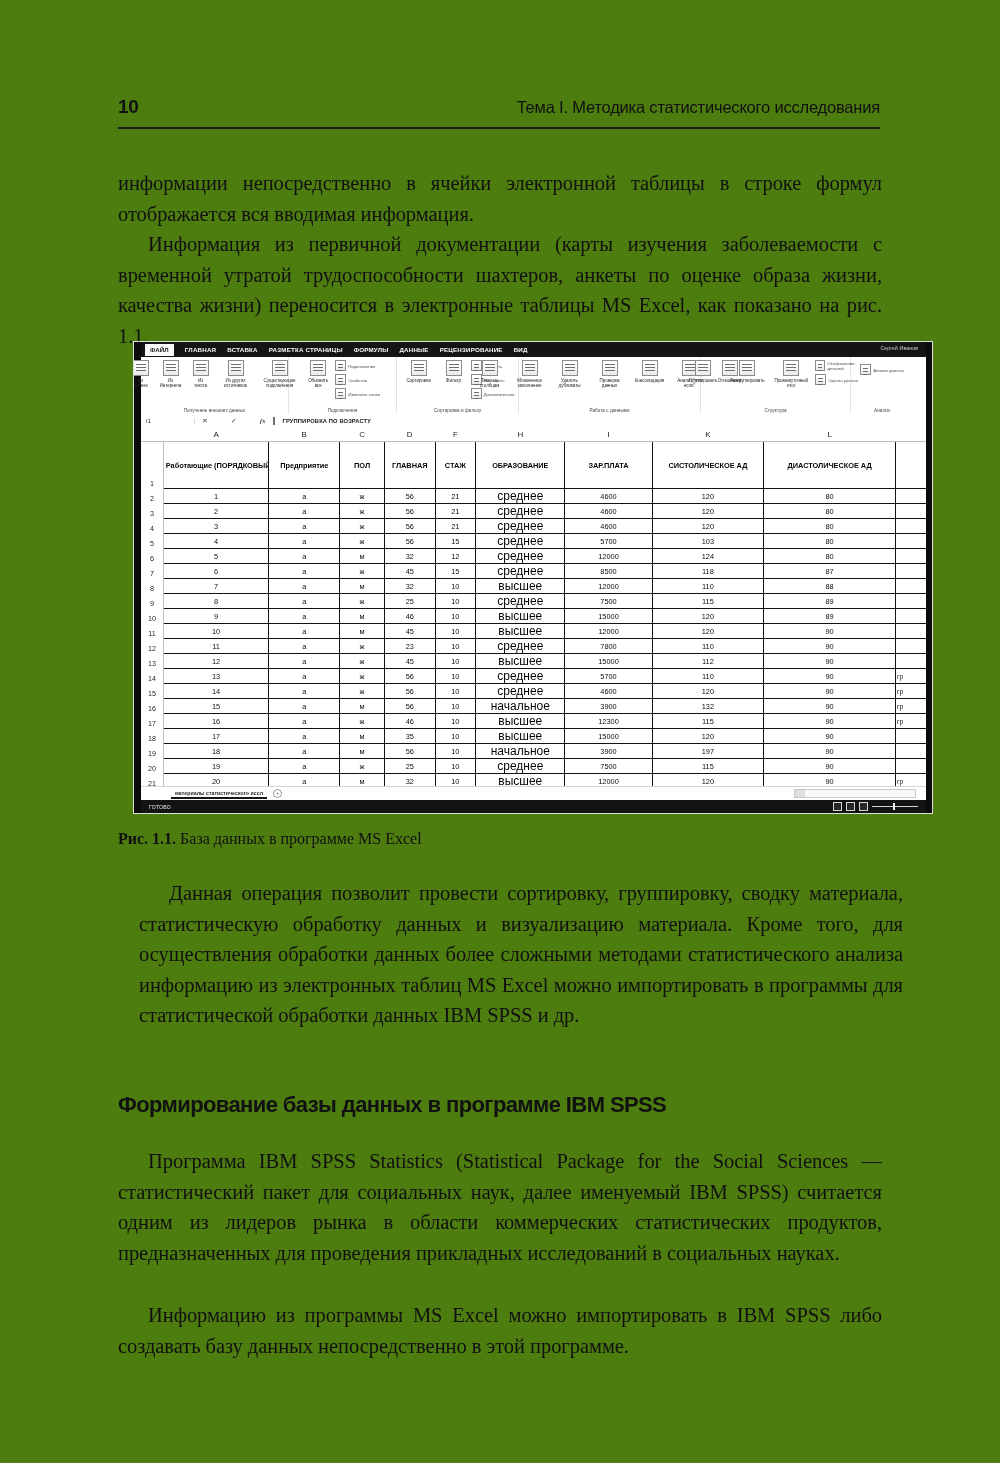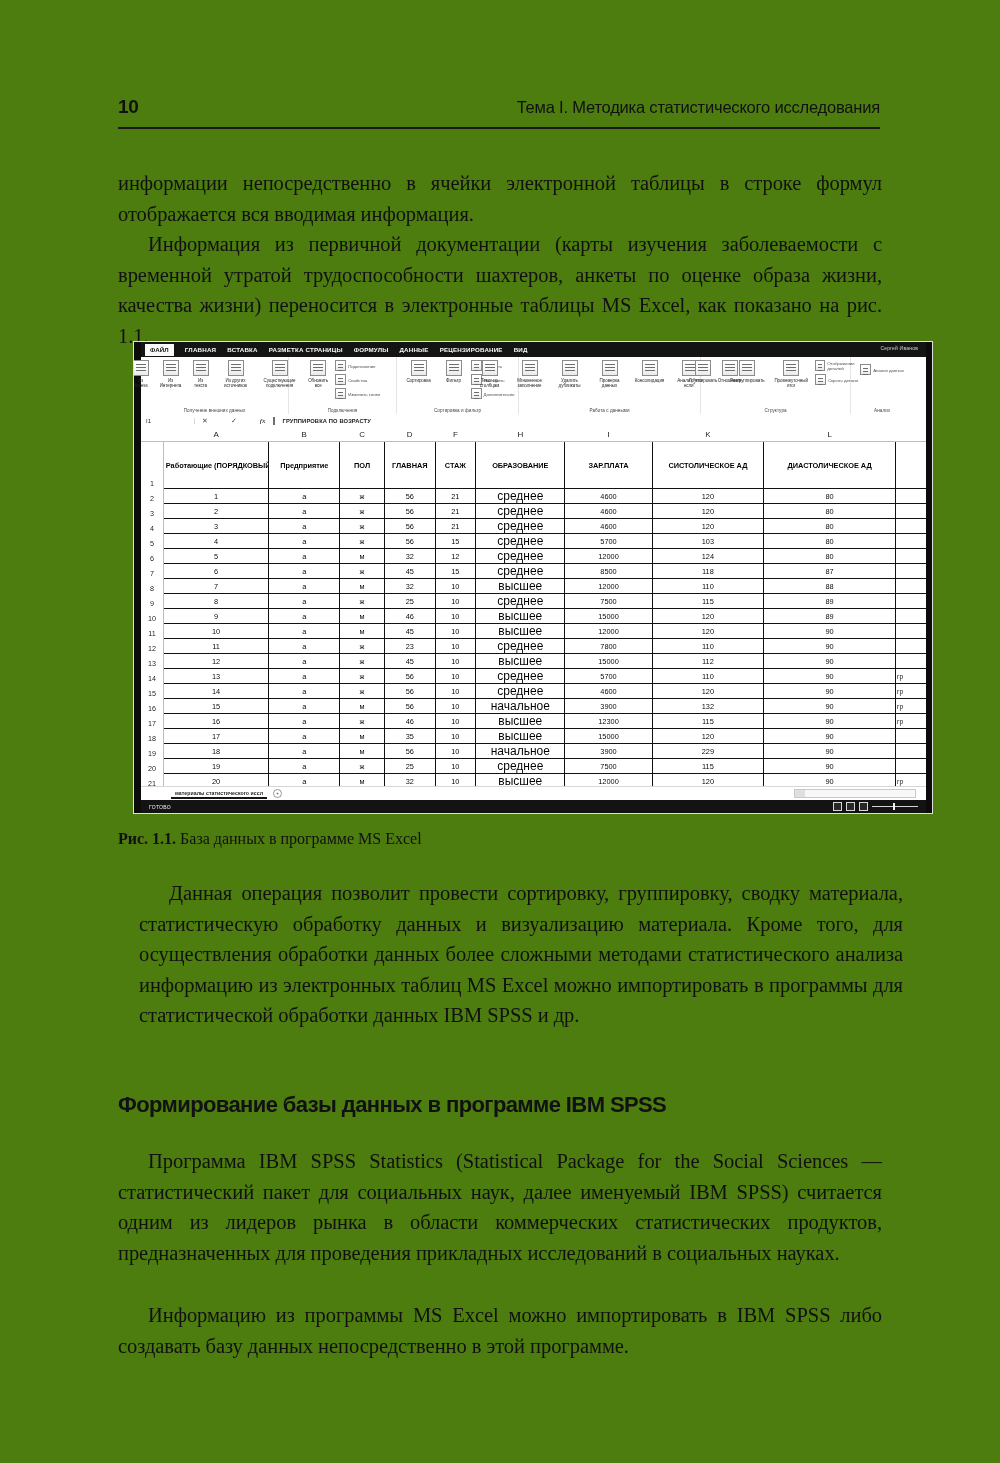--- a/index.html
+++ b/index.html
@@ -893,21 +893,21 @@
             </tr>
             <tr>
               <td class="rowhdr">19</td>
               <td class="cell">18</td>
               <td class="cell">а</td>
               <td class="cell">м</td>
               <td class="cell">56</td>
               <td class="cell">10</td>
               <td class="cell edu">начальное</td>
               <td class="cell">3900</td>
-              <td class="cell">229</td>
+              <td class="cell">197</td>
               <td class="cell">90</td>
               <td class="cell blank"></td>
             </tr>
             <tr>
               <td class="rowhdr">20</td>
               <td class="cell">19</td>
               <td class="cell">а</td>
               <td class="cell">ж</td>
               <td class="cell">25</td>
               <td class="cell">10</td>

